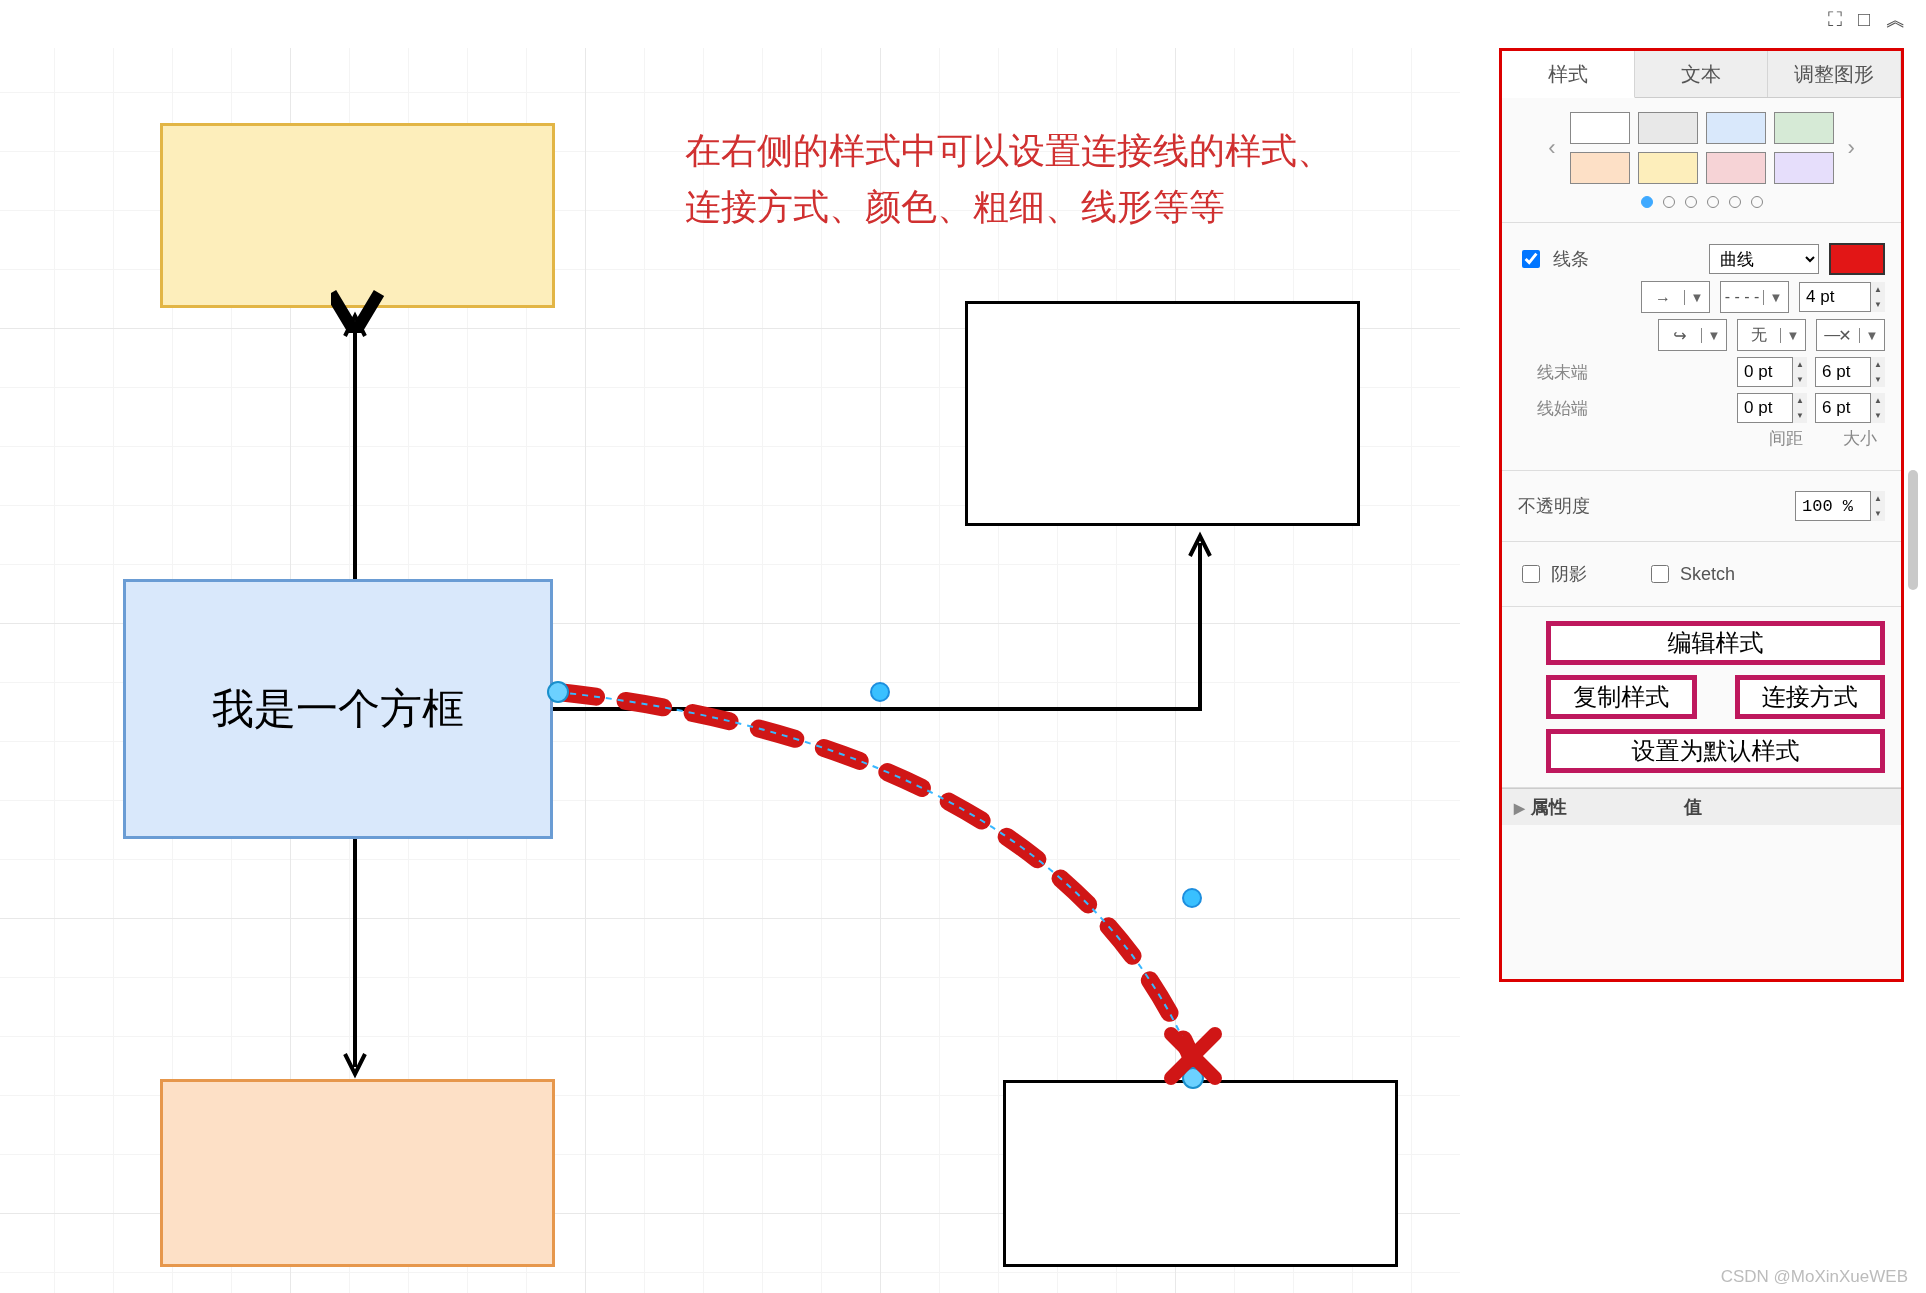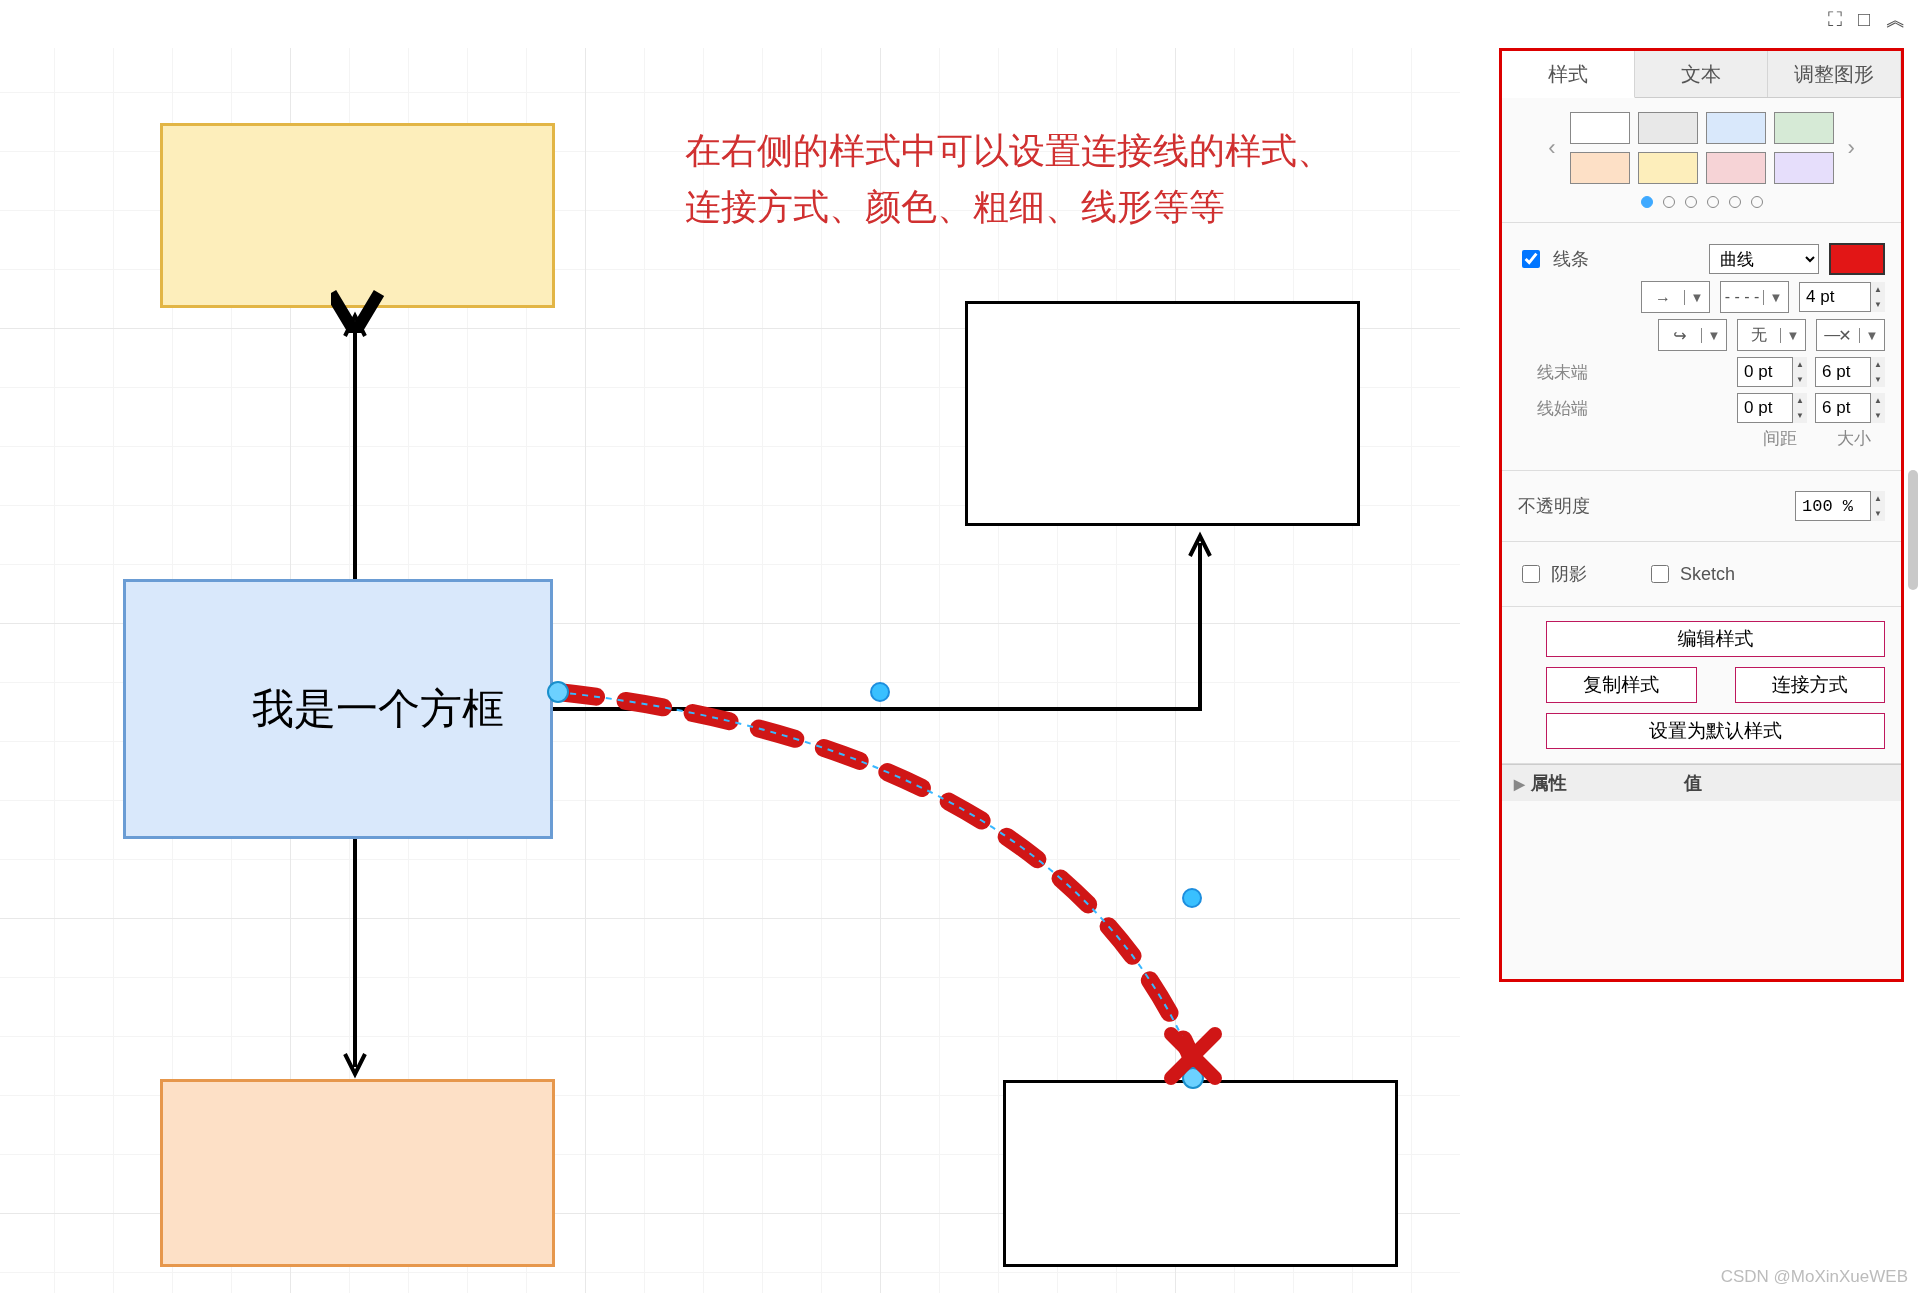--- a/index.html
+++ b/index.html
@@ -14,21 +14,21 @@
       linear-gradient(#f4f4f4 1px,transparent 1px),
       linear-gradient(90deg,#f4f4f4 1px,transparent 1px);
     background-size:295px 295px,295px 295px,59px 59px,59px 59px;
     background-position:-5px -15px,-5px -15px,-5px -15px,-5px -15px;
   }
   .shape{position:absolute;box-sizing:border-box;}
   .yellow{background:#fdeebb;border:3px solid #e2b545;}
   .orange{background:#fde0c6;border:3px solid #e6974c;}
   .blue  {background:#d9e8fb;border:3px solid #6a9cd4;}
   .whitebox{background:#fff;border:3px solid #000;}
-  .label{position:absolute;left:50%;top:50%;transform:translate(-50%,-50%);font-size:42px;white-space:nowrap;margin-left:40px;}
+  .label{position:absolute;left:50%;top:50%;transform:translate(-50%,-50%);font-size:42px;white-space:nowrap;}
   .annot{position:absolute;color:#d03030;font-size:36px;line-height:1.55;}
 
   
   #conn{position:absolute;left:0;top:0;width:1460px;height:1245px;pointer-events:none;}
   .handle{fill:#39c0ff;stroke:#1d8ede;stroke-width:2;}
   .endpt{fill:#6cd1ff;stroke:#1a8fcc;stroke-width:2;}
 
   
   #top-tools{position:absolute;right:20px;top:6px;display:flex;gap:16px;align-items:center;color:#555;}
   #top-tools span{font-size:20px;cursor:pointer;}
@@ -63,21 +63,21 @@
   .dd{display:inline-flex;align-items:center;border:1px solid #888;height:30px;background:#fff;}
   .dd .ico{width:42px;display:flex;align-items:center;justify-content:center;font-size:16px;}
   .dd .car{width:24px;border-left:1px solid #888;display:flex;align-items:center;justify-content:center;color:#666;font-size:13px;}
   .dd .car::before{content:"▼";}
   .numpair{display:flex;gap:8px;}
   .numbox{width:70px;text-align:left;position:relative;padding-right:16px;}
   .spin{position:absolute;right:0;top:0;height:100%;width:14px;display:flex;flex-direction:column;border-left:1px solid #888;}
   .spin span{flex:1;font-size:8px;line-height:1;display:flex;align-items:center;justify-content:center;color:#555;background:#f0f0f0;}
   .numwrap{position:relative;display:inline-block;}
 
-  .btn{border:1px solid #be185d;background:#fff;height:34px;display:flex;align-items:center;justify-content:center;font-size:19px;cursor:pointer;margin-left:28px;}
+  .btn{border:5px solid #be185d;background:#fff;height:34px;display:flex;align-items:center;justify-content:center;font-size:24px;cursor:pointer;margin-left:28px;}
   .btn-row{display:flex;gap:10px;}
   .btn-row .btn{flex:1;}
 
   .prop-head{display:flex;background:#eee;border-top:1px solid #ccc;padding:6px 12px;font-size:18px;color:#444;font-weight:bold;}
   .prop-head span:first-child{width:170px;}
   .tri{margin-right:6px;color:#888;font-size:14px;}
 
   .chk{display:flex;align-items:center;gap:8px;font-size:18px;color:#555;}
   input[type=checkbox]{width:18px;height:18px;}
 
@@ -249,21 +249,21 @@
                 <span>▼</span>
               </div></div>
           <div class="numwrap"><input class="numbox" value="6 pt" style=""><div class="spin">
                 <span>▲</span>
                 <span>▼</span>
               </div></div>
         </div>
       </div>
       <div class="row" style="justify-content:flex-end;gap:40px;margin-top:-2px">
         <span class="sublbl">间距</span>
-        <span class="sublbl" style="margin-right:14px">大小</span>
+        <span class="sublbl" style="margin-right:8px">大小</span>
       </div>
     </div>
 
     <div class="section">
       <div class="row">
         <span>不透明度</span>
         <span class="grow"></span>
         <div class="numwrap"><input class="numbox" style="width: 90px; font-family: Liberation Mono, monospace;" value="100 %"><div class="spin">
               <span>▲</span>
               <span>▼</span>

